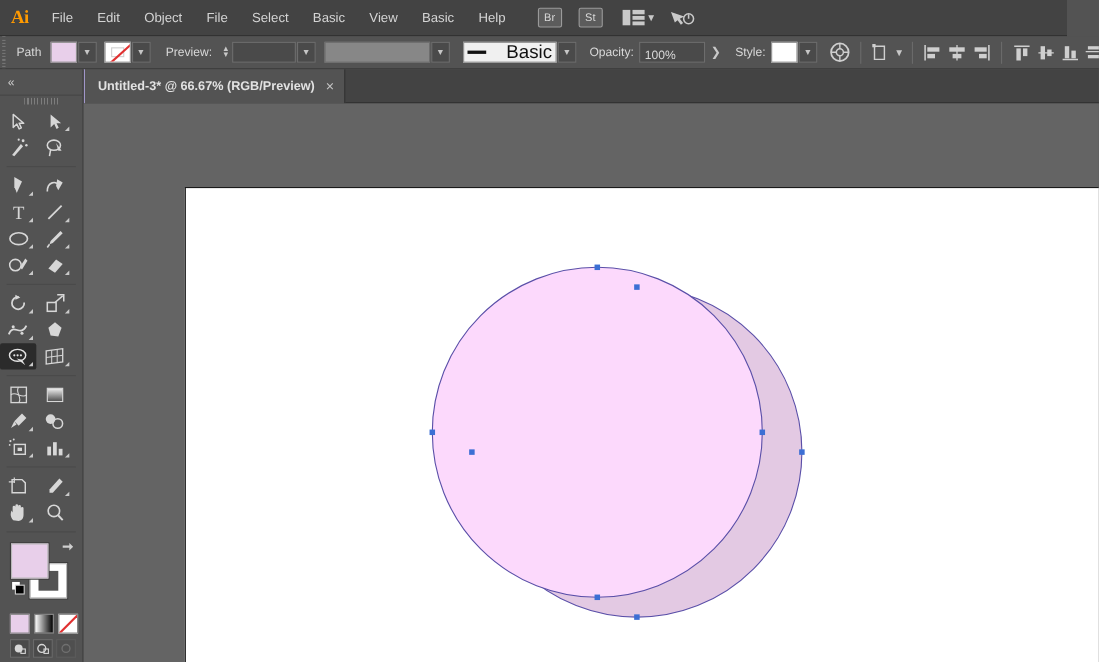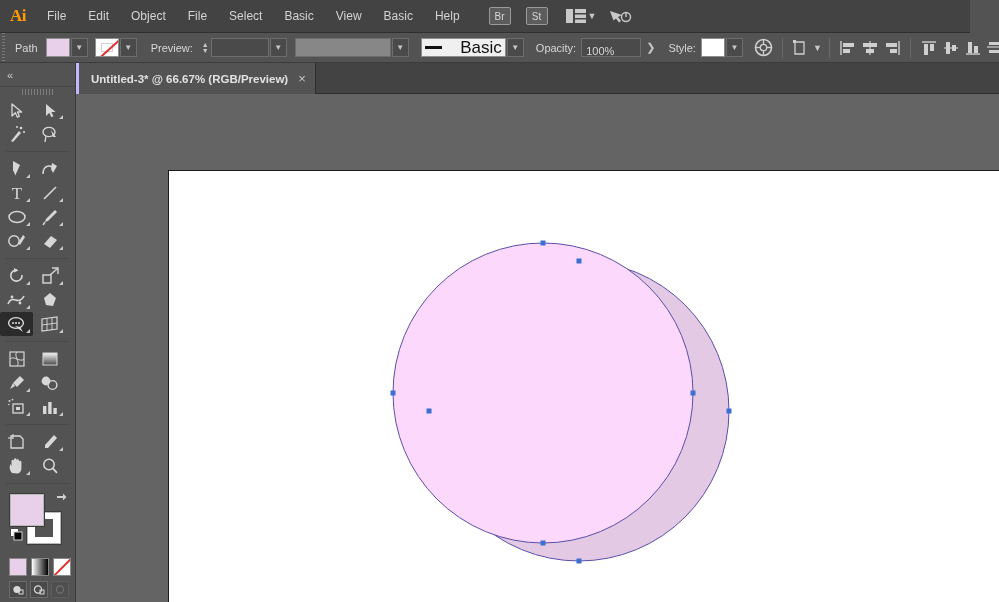--- a/index.html
+++ b/index.html
@@ -89,21 +89,21 @@
 
   
   .tabbar {
     position: absolute; left: 0; top: 63px; width: 999px; height: 31px;
     background: #434343; border-bottom: 1px solid #2d2d2d;
   }
   .doc-tab {
     position: absolute; left: 76px; top: 0; height: 31px;
     background: #535353; display: flex; align-items: center;
     padding: 0 9px 0 12px; gap: 10px;
-    border-right: 1px solid #2d2d2d; border-left: 3px solid #c4b5fd;
+    border-right: 1px solid #2d2d2d; border-left: 1px solid #c4b5fd;
   }
   .doc-tab-title { font-size: 11.5px; color: #e2e2e2; font-weight: bold; white-space: nowrap; }
   .doc-tab-close { font-size: 13px; color: #c4c4c4; line-height: 1; }
 
   
   .toolbar {
     position: absolute; left: 0; top: 63px; width: 76px; height: 539px;
     background: #535353; border-right: 1px solid #3a3a3a;
   }
   .tb-head {

